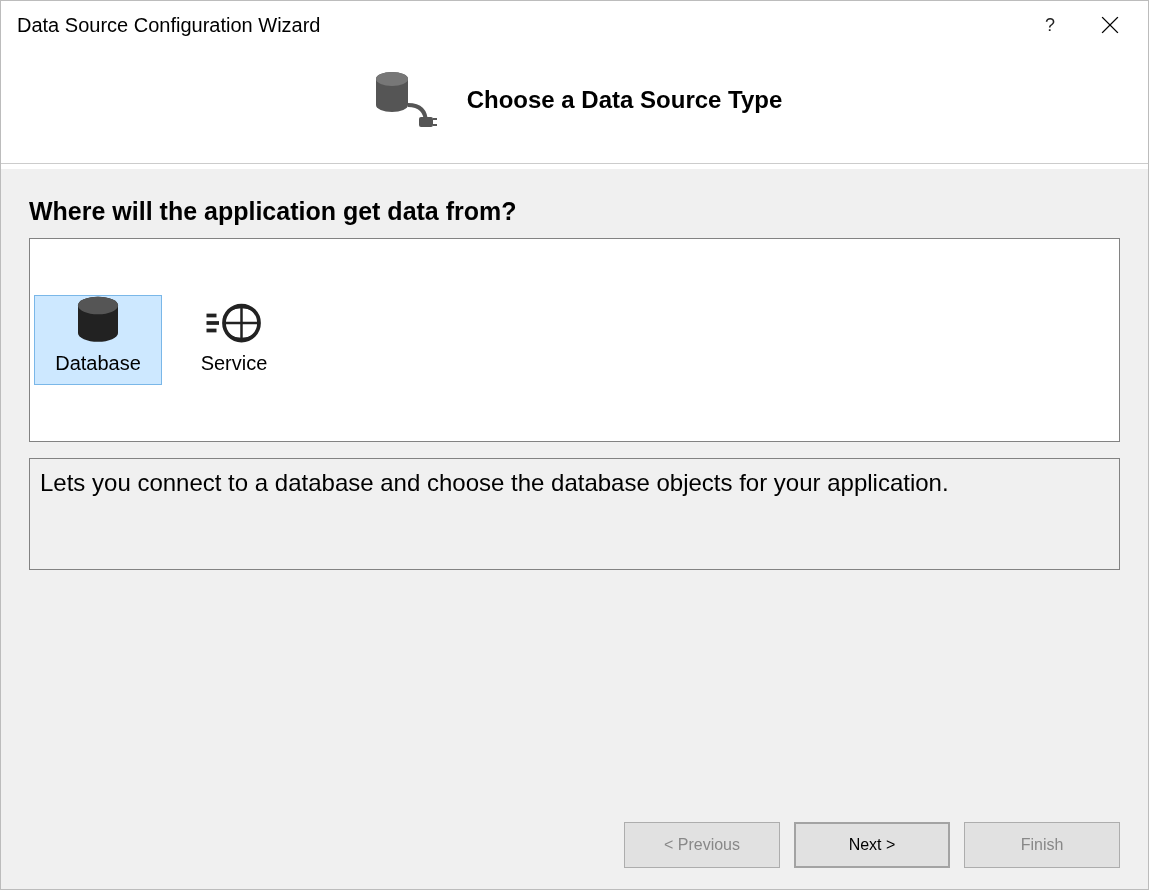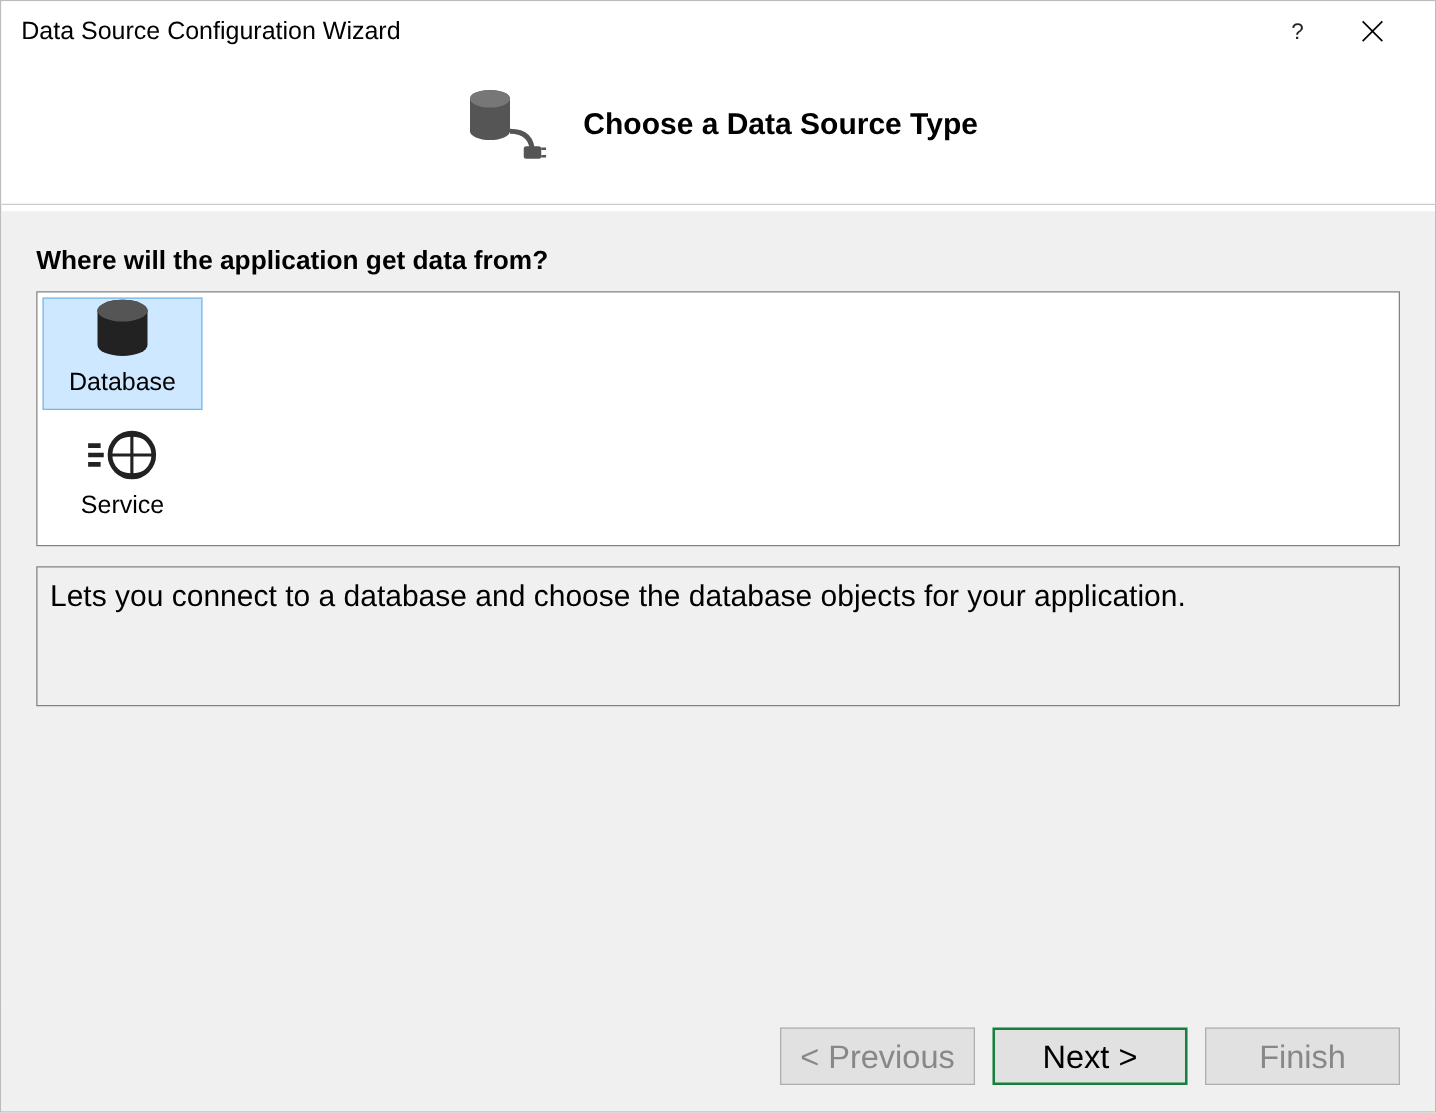--- a/index.html
+++ b/index.html
@@ -11,21 +11,21 @@
     width: 1149px;
     height: 890px;
     overflow: hidden;
     border: 1px solid #bcbcbc;
     position: relative;
   }
   .titlebar {
     display: flex;
     align-items: center;
     height: 48px;
-    padding: 0 20px 0 16px;
+    padding: 0 8px 0 16px;
     background: #fff;
   }
   .titlebar-title {
     font-size: 20px;
     flex: 1;
   }
   .titlebar-icon {
     width: 60px;
     display: flex;
     align-items: center;
@@ -58,34 +58,33 @@
   }
   .body {
     background: #f0f0f0;
     padding: 28px 28px 0 28px;
     position: absolute;
     top: 168px;
     bottom: 88px;
     left: 0; right: 0;
   }
   .question {
-    font-size: 21px;
+    font-size: 25px;
     font-weight: 700;
     margin-bottom: 12px;
   }
   .option-list {
     background: #fff;
     border: 1px solid #828282;
     height: 204px;
     display: flex;
-    align-items: flex-start;
+    align-items: center;
     padding: 4px 4px;
     gap: 8px;
     margin-bottom: 16px;
-    flex-direction: column;
   }
   .option {
     width: 128px;
     height: 90px;
     display: flex;
     flex-direction: column;
     align-items: center;
     justify-content: flex-start;
     padding-top: 2px;
     border: 1px solid transparent;
@@ -120,30 +119,30 @@
     background: #f0f0f0;
     display: flex;
     justify-content: flex-end;
     align-items: center;
     gap: 14px;
     padding-right: 28px;
   }
   .btn {
     width: 156px;
     height: 46px;
-    font-size: 26px;
+    font-size: 16px;
     background: #e1e1e1;
     border: 1px solid #adadad;
     display: flex;
     align-items: center;
     justify-content: center;
     cursor: default;
   }
   .btn.disabled { color: #888; }
-  .btn.default { background: #e1e1e1; border: 2px solid #15803d; }
+  .btn.default { background: #e1e1e1; border: 2px solid #a3a3a3; }
   svg { display: block; }
 </style>
 </head>
 <body>
 
 <div class="titlebar">
   <div class="titlebar-title">Data Source Configuration Wizard</div>
   <div class="titlebar-icon help">?</div>
   <div class="titlebar-icon close">
     <svg viewBox="0 0 16 16">

